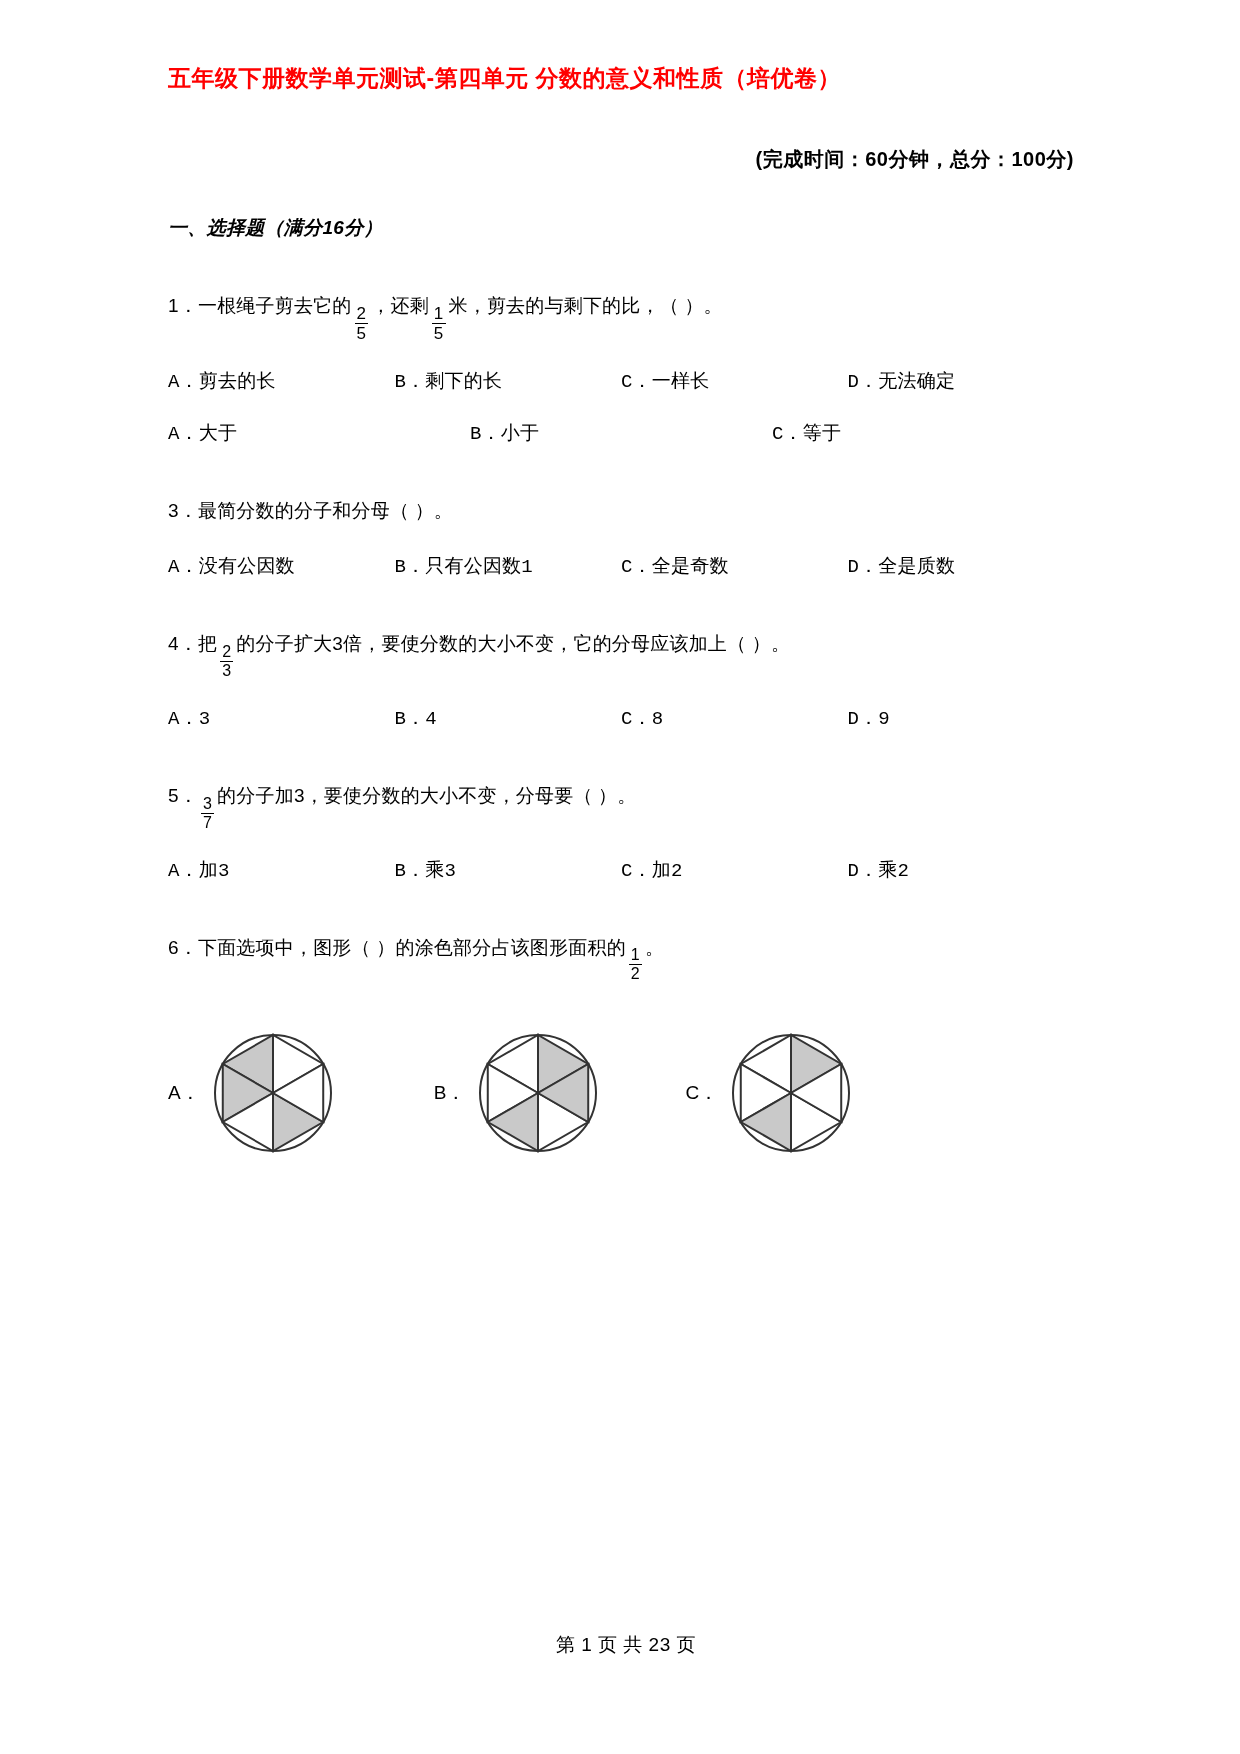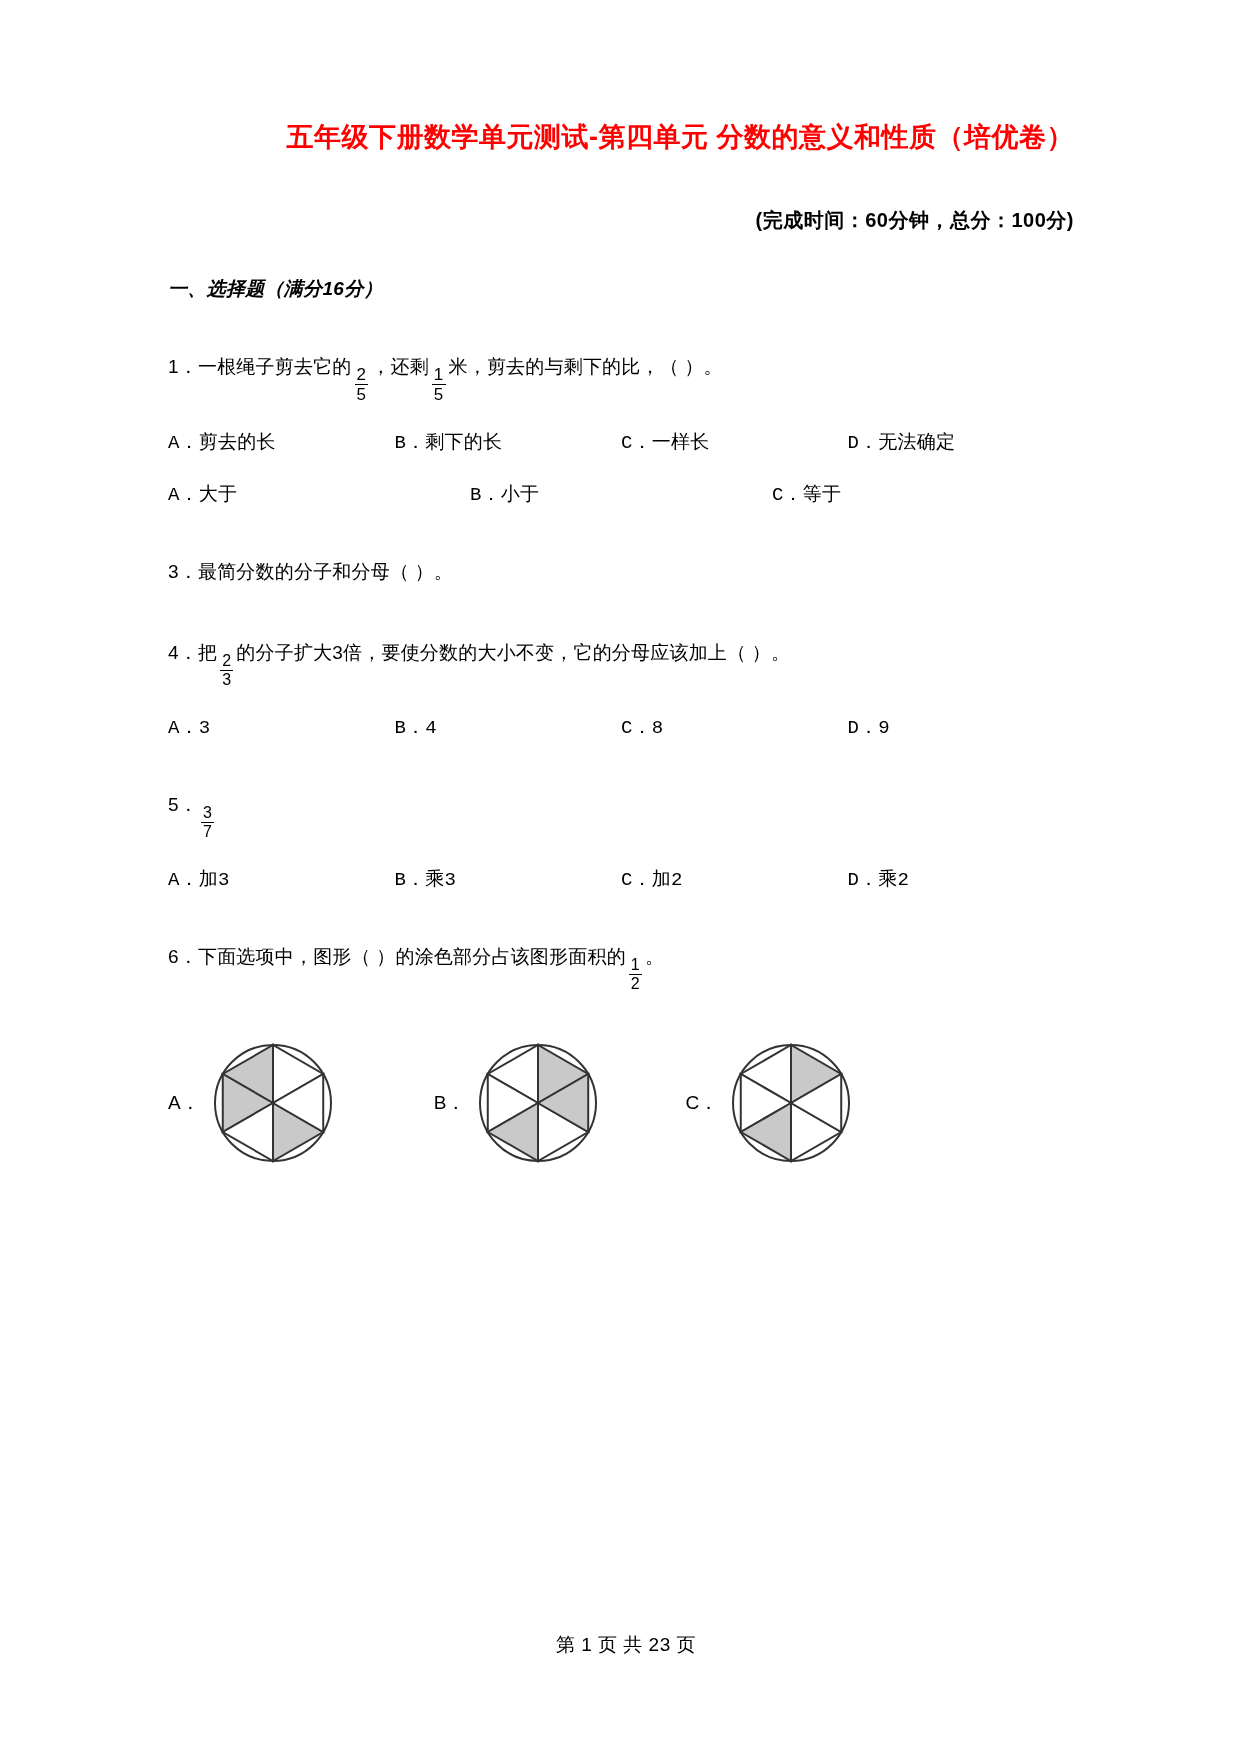--- a/index.html
+++ b/index.html
@@ -24,24 +24,24 @@
   }
   .content {
     position: absolute;
     left: 168px;
     top: 0;
     width: 906px;
   }
 
   
   .doc-title {
-    margin-top: 120px;
-    text-align: right;
+    margin-top: 64px;
+    text-align: left;
     color: #ff0000;
-    font-size: 27px;
+    font-size: 23px;
     font-weight: bold;
     letter-spacing: 0.5px;
     line-height: 1.3;
     white-space: nowrap;
   }
   .doc-subtitle {
     margin-top: 52px;
     text-align: right;
     font-size: 20px;
     font-weight: bold;
@@ -166,20 +166,26 @@
       <span class="opt">A．大于</span>
       <span class="opt">B．小于</span>
       <span class="opt">C．等于</span>
     </div>
 
     <div class="question">
       <span class="q-stem">
         <span>3．</span><span>最简分数的分子和分母（  ）。</span>
       </span>
     </div>
+    <div class="options cols4">
+      <span class="opt">A．没有公因数</span>
+      <span class="opt">B．只有公因数1</span>
+      <span class="opt">C．全是奇数</span>
+      <span class="opt">D．全是质数</span>
+    </div>
 
     <div class="question">
       <span class="q-stem">
         <span>4．</span><span>把</span><span class="frac small">
             <span class="num">2</span>
             <span class="den">3</span>
           </span><span>的分子扩大3倍，要使分数的大小不变，它的分母应该加上（  ）。</span>
       </span>
     </div>
     <div class="options cols4">
@@ -187,21 +193,21 @@
       <span class="opt">B．4</span>
       <span class="opt">C．8</span>
       <span class="opt">D．9</span>
     </div>
 
     <div class="question">
       <span class="q-stem">
         <span>5．</span><span class="frac small">
             <span class="num">3</span>
             <span class="den">7</span>
-          </span>
+          </span><span>的分子加3，要使分数的大小不变，分母要（  ）。</span>
       </span>
     </div>
     <div class="options cols4">
       <span class="opt">A．加3</span>
       <span class="opt">B．乘3</span>
       <span class="opt">C．加2</span>
       <span class="opt">D．乘2</span>
     </div>
 
     <div class="question">

